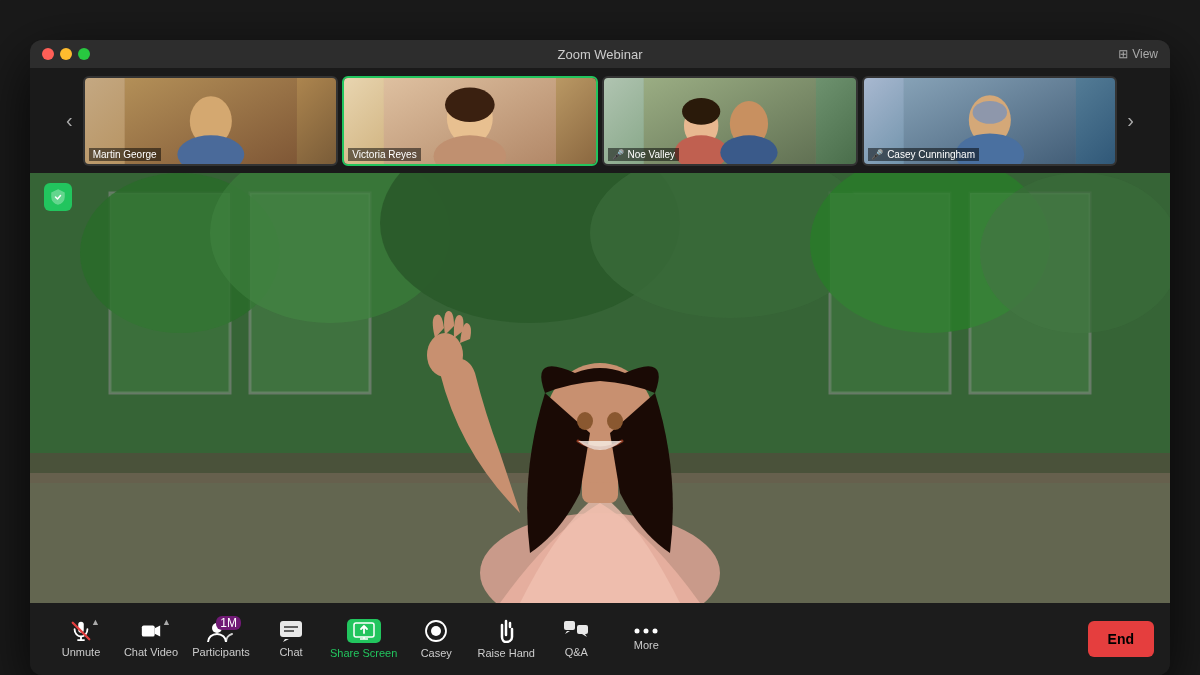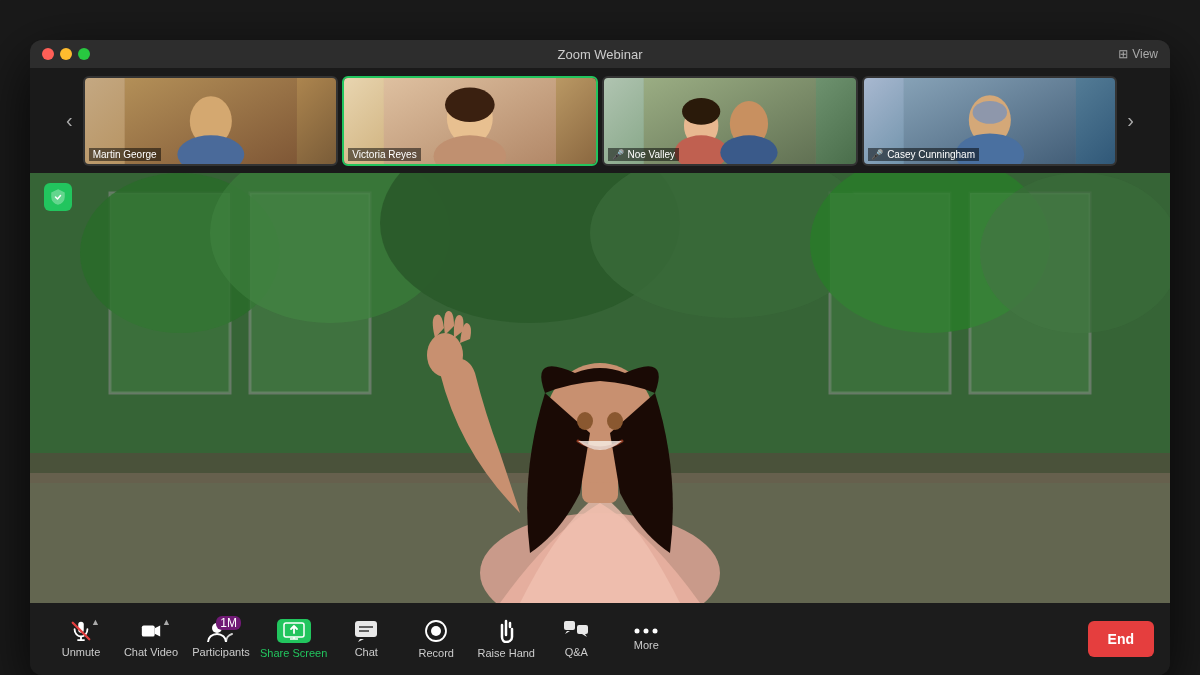--- a/index.html
+++ b/index.html
@@ -198,21 +198,21 @@
       color: #ccc;
       font-size: 11px;
       text-align: center;
       white-space: nowrap;
     }
     .toolbar-item.share-active .toolbar-icon { color: #22c55e; }
     .toolbar-item.share-active .toolbar-label { color: #22c55e; }
     .toolbar-spacer { flex: 1; }
     .end-btn {
       background: #e53e3e;
-      color: #ffffff;
+      color: #000000;
       border: none;
       border-radius: 6px;
       padding: 10px 20px;
       font-size: 14px;
       font-weight: 600;
       cursor: pointer;
       margin-left: 8px;
     }
 
     
@@ -445,56 +445,56 @@
           <circle cx="10" cy="8" r="5" fill="white"></circle>
           <path d="M1 22C1 17.6 5.1 14 10 14C14.9 14 19 17.6 19 22" stroke="white" stroke-width="2" stroke-linecap="round"></path>
           <circle cx="20" cy="6" r="4" fill="white" opacity="0.8"></circle>
           <path d="M19 22C19 18 21.7 14.8 25 14" stroke="white" stroke-width="2" stroke-linecap="round" opacity="0.8"></path>
         </svg>
         <span style="position:absolute;top:-4px;right:-6px;background:#701a75;border-radius:6px;padding:1px 4px;font-size:12px;color:#fff;">1M</span>
       </div>
       <span class="toolbar-label">Participants</span>
     </div>
 
+    <div class="toolbar-item">
+      <div class="toolbar-icon">
+        <svg width="24" height="22" viewBox="0 0 24 22" fill="none" xmlns="http://www.w3.org/2000/svg">
+          <rect x="1" y="1" width="22" height="16" rx="3" fill="white" opacity="0.9"></rect>
+          <path d="M6 19L4 22L10 19" fill="white" opacity="0.9"></path>
+          <line x1="5" y1="7" x2="19" y2="7" stroke="#333" stroke-width="1.5"></line>
+          <line x1="5" y1="11" x2="15" y2="11" stroke="#333" stroke-width="1.5"></line>
+        </svg>
+      </div>
+      <span class="toolbar-label">Chat</span>
+    </div>
+
     <div class="toolbar-item share-active">
       <div class="toolbar-icon">
         <div class="share-icon-wrap">
           <svg width="22" height="18" viewBox="0 0 22 18" fill="none" xmlns="http://www.w3.org/2000/svg">
             <rect x="1" y="1" width="20" height="14" rx="2" fill="none" stroke="white" stroke-width="1.5"></rect>
             <line x1="7" y1="17" x2="15" y2="17" stroke="white" stroke-width="1.5"></line>
             <line x1="11" y1="15" x2="11" y2="17" stroke="white" stroke-width="1.5"></line>
 
             <path d="M11 4V11M8 7L11 4L14 7" stroke="white" stroke-width="1.8" stroke-linecap="round" stroke-linejoin="round"></path>
           </svg>
         </div>
       </div>
       <span class="toolbar-label">Share Screen</span>
     </div>
 
-    <div class="toolbar-item">
-      <div class="toolbar-icon">
-        <svg width="24" height="22" viewBox="0 0 24 22" fill="none" xmlns="http://www.w3.org/2000/svg">
-          <rect x="1" y="1" width="22" height="16" rx="3" fill="white" opacity="0.9"></rect>
-          <path d="M6 19L4 22L10 19" fill="white" opacity="0.9"></path>
-          <line x1="5" y1="7" x2="19" y2="7" stroke="#333" stroke-width="1.5"></line>
-          <line x1="5" y1="11" x2="15" y2="11" stroke="#333" stroke-width="1.5"></line>
-        </svg>
-      </div>
-      <span class="toolbar-label">Chat</span>
-    </div>
-
 
     <div class="toolbar-item">
       <div class="toolbar-icon">
         <svg width="24" height="24" viewBox="0 0 24 24" fill="none" xmlns="http://www.w3.org/2000/svg">
           <circle cx="12" cy="12" r="10" stroke="white" stroke-width="1.8"></circle>
           <circle cx="12" cy="12" r="5" fill="white"></circle>
         </svg>
       </div>
-      <span class="toolbar-label">Record</span>
+      <span class="toolbar-label">Casey</span>
     </div>
 
     <div class="toolbar-item">
       <div class="toolbar-icon">
         <svg width="22" height="24" viewBox="0 0 22 24" fill="none" xmlns="http://www.w3.org/2000/svg">
           <path d="M11 2C11 2 11 14 11 16" stroke="white" stroke-width="2.5" stroke-linecap="round"></path>
           <path d="M7 6C7 6 7 16 7 18C7 21 9 23 11 23C13 23 17 22 17 18V10" stroke="white" stroke-width="2.5" stroke-linecap="round"></path>
           <path d="M15 8V4" stroke="white" stroke-width="2.5" stroke-linecap="round"></path>
         </svg>
       </div>

